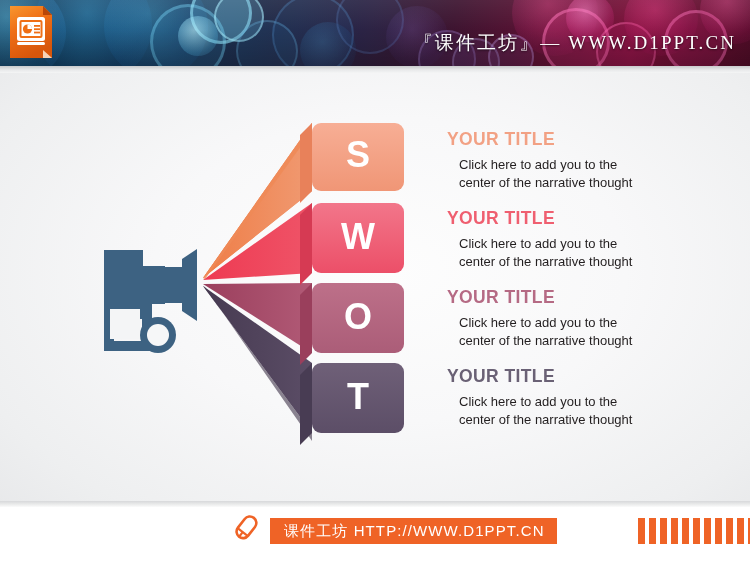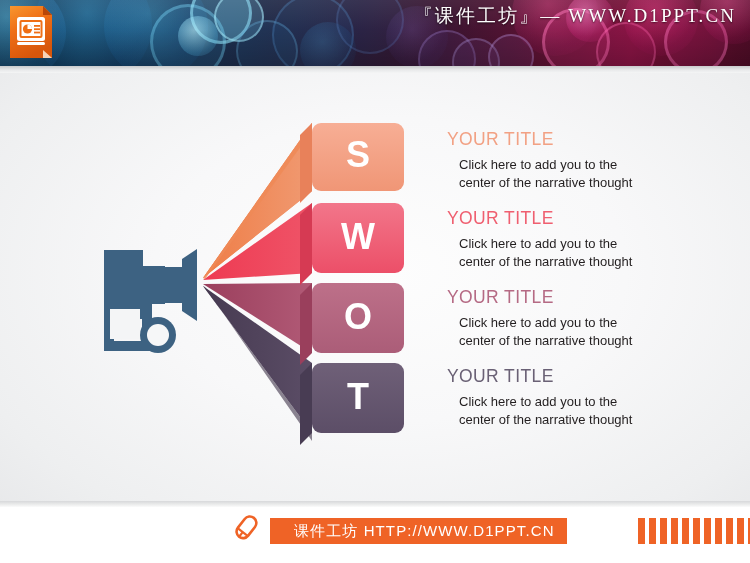--- a/index.html
+++ b/index.html
@@ -59,21 +59,21 @@
     position: absolute;
     left: 7px; top: 4px;
     width: 48px; height: 57px;
     z-index: 30;
   }
 
   
   #header-title {
     position: absolute;
     right: 14px;
-    top: 16px;
+    top: 43px;
     transform: translateY(-50%);
     color: #ffffff;
     font-family: "Liberation Serif", serif;
     font-size: 19px;
     letter-spacing: 2.1px;
     white-space: nowrap;
     text-shadow: 0 1px 2px rgba(0,0,0,0.6);
     z-index: 30;
   }
 
@@ -103,21 +103,21 @@
 
   
   .text-item {
     position: absolute;
     left: 447px;
     width: 270px;
   }
   .ti-title {
     font-family: "Liberation Sans", sans-serif;
     font-size: 17.5px;
-    font-weight: normal;
+    font-weight: bold;
     letter-spacing: 0.4px;
     margin: 0 0 4px 0;
     line-height: 1.05;
   }
   .ti-body {
     font-family: "Liberation Sans", sans-serif;
     font-size: 13px;
     color: #231f20;
     line-height: 1.38;
     margin: 8px;
@@ -141,21 +141,21 @@
   }
   #footer-pencil {
     position: absolute;
     left: 228px; top: 512px;
     width: 34px; height: 36px;
   }
   #footer-bar {
     position: absolute;
     left: 270px; top: 518px;
     height: 26px;
-    padding: 0 12px 0 24px;
+    padding: 0 12px 0 14px;
     background: #ef6326;
     color: #ffffff;
     font-family: "Liberation Sans", sans-serif;
     font-size: 15px;
     letter-spacing: 1.1px;
     line-height: 26px;
     white-space: nowrap;
   }
   #footer-stripes {
     position: absolute;

